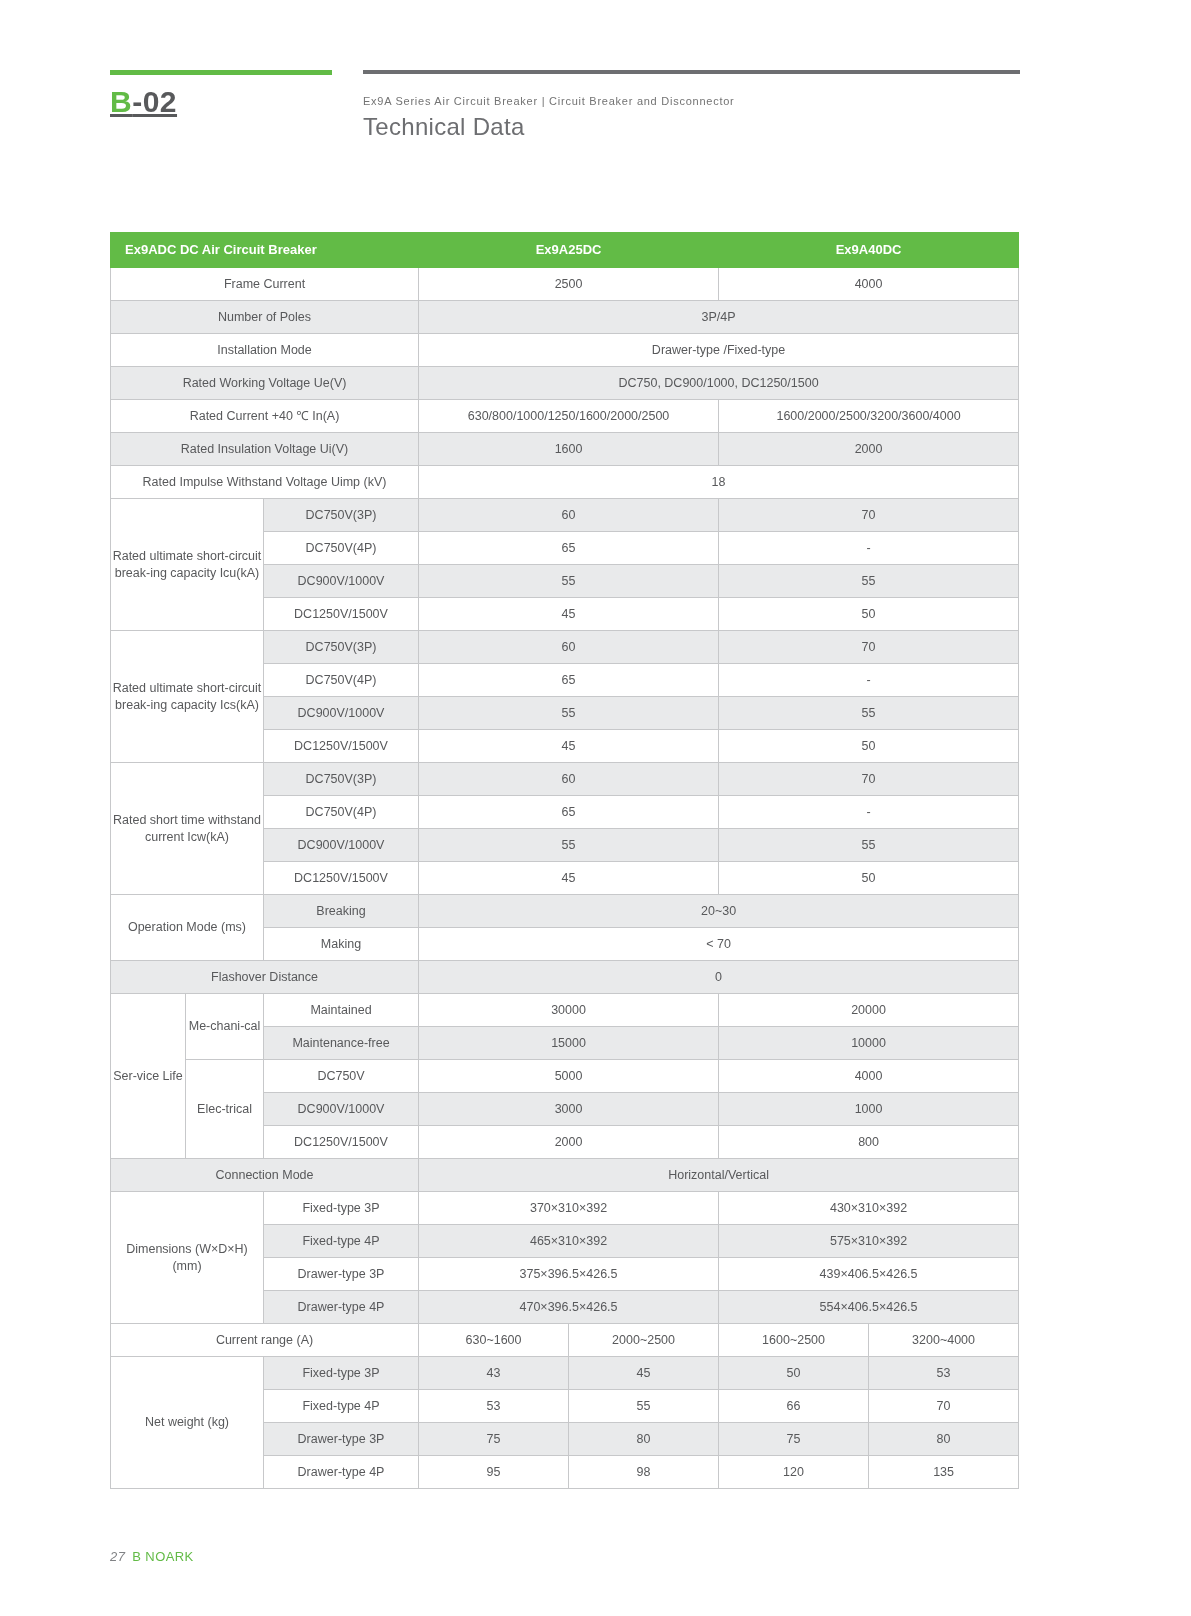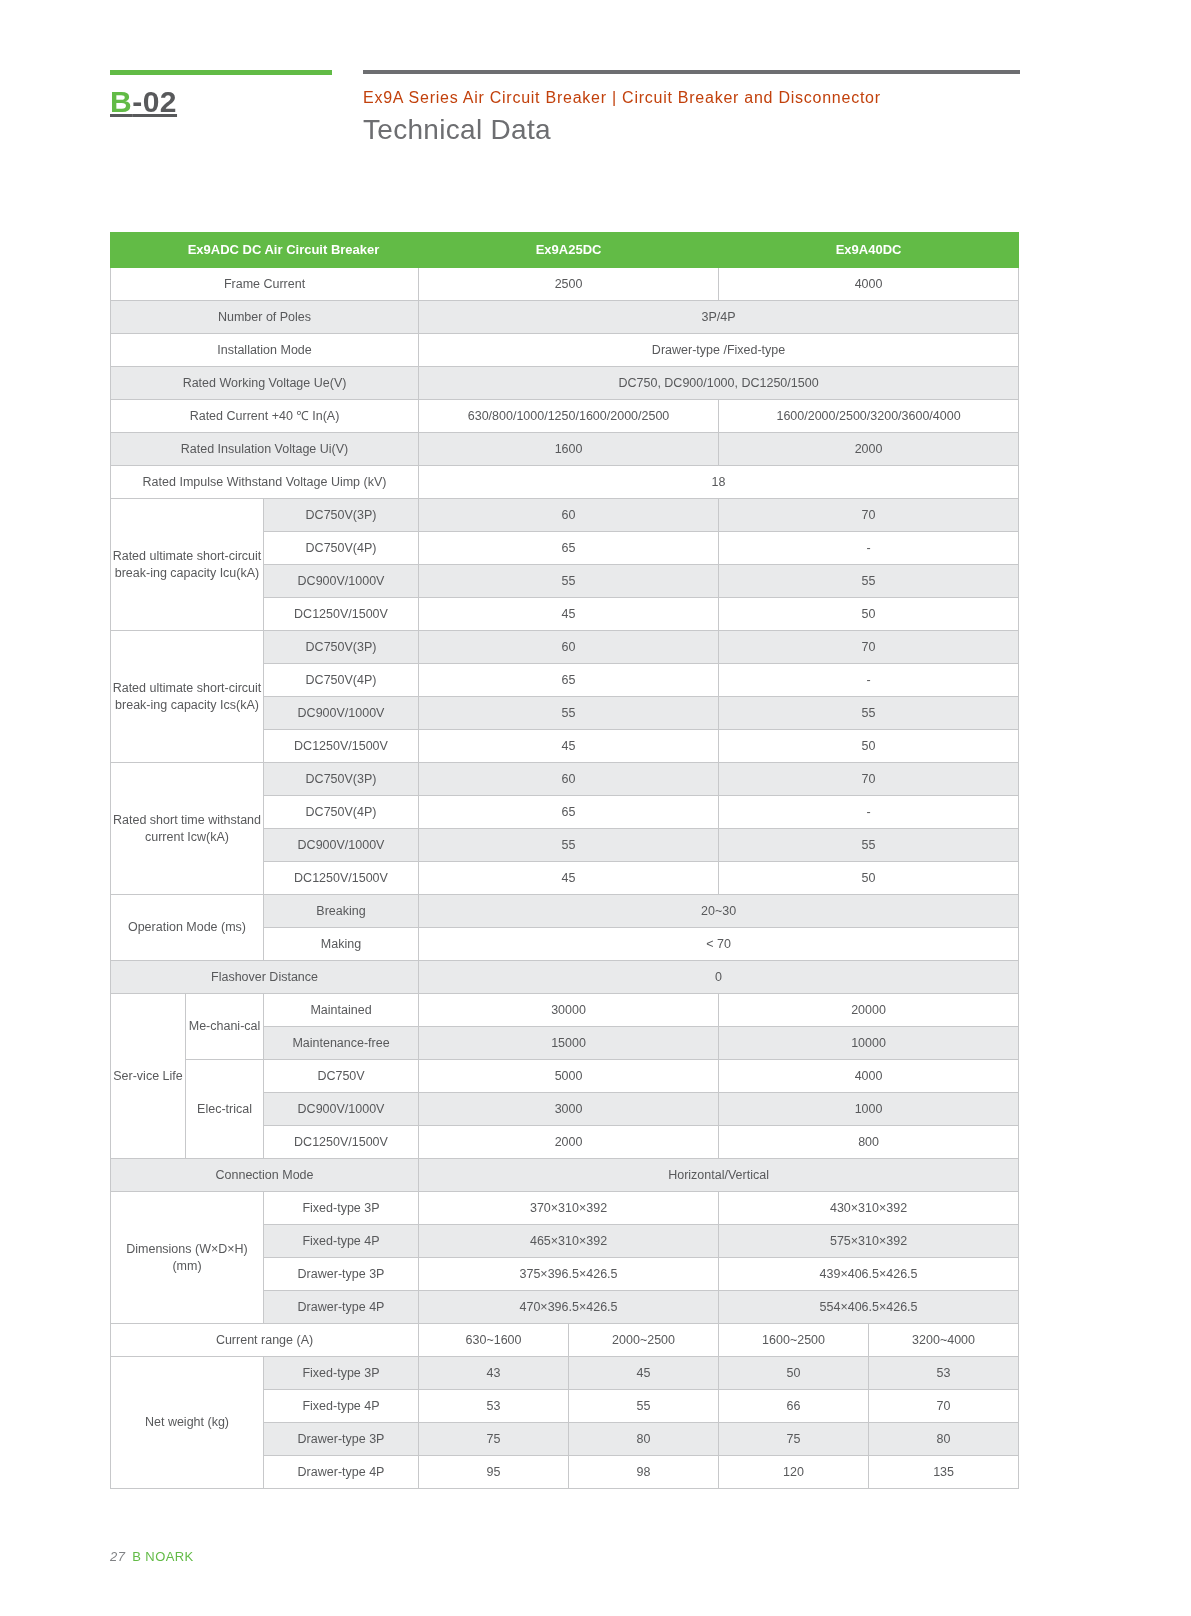--- a/index.html
+++ b/index.html
@@ -58,29 +58,29 @@
     left: 253px;
     top: 0;
     right: 0;
   }
   .header-rule {
     height: 4px;
     background: #6d6e71;
     width: 657px;
   }
   .breadcrumb {
-    margin-top: 15px;
-    font-size: 16px;
-    color: #c2410c;
+    margin-top: 21px;
+    font-size: 11px;
+    color: #737373;
     letter-spacing: 0.75px;
     white-space: nowrap;
   }
   .page-title {
     margin-top: 5px;
-    font-size: 28px;
+    font-size: 24px;
     color: #6d6e71;
     letter-spacing: 0.3px;
     font-weight: normal;
     line-height: 1.25;
   }
 
   
   .tbl-wrap {
     position: absolute;
     left: 110px;
@@ -120,22 +120,22 @@
   }
   tr.hdr th {
     background: #62bb46;
     color: #ffffff;
     font-weight: bold;
     font-size: 13px;
     height: 34px;
     border-color: #62bb46;
   }
   tr.hdr th.hdr-left {
-    text-align: center;
-    padding-left: 38px;
+    text-align: left;
+    padding-left: 14px;
   }
   .shade { background: #e9eaeb; margin-left: 8px; }
   .white { background: #ffffff; }
 
   
   .footer {
     position: absolute;
     left: 110px;
     top: 1549px;
     font-size: 13px;

